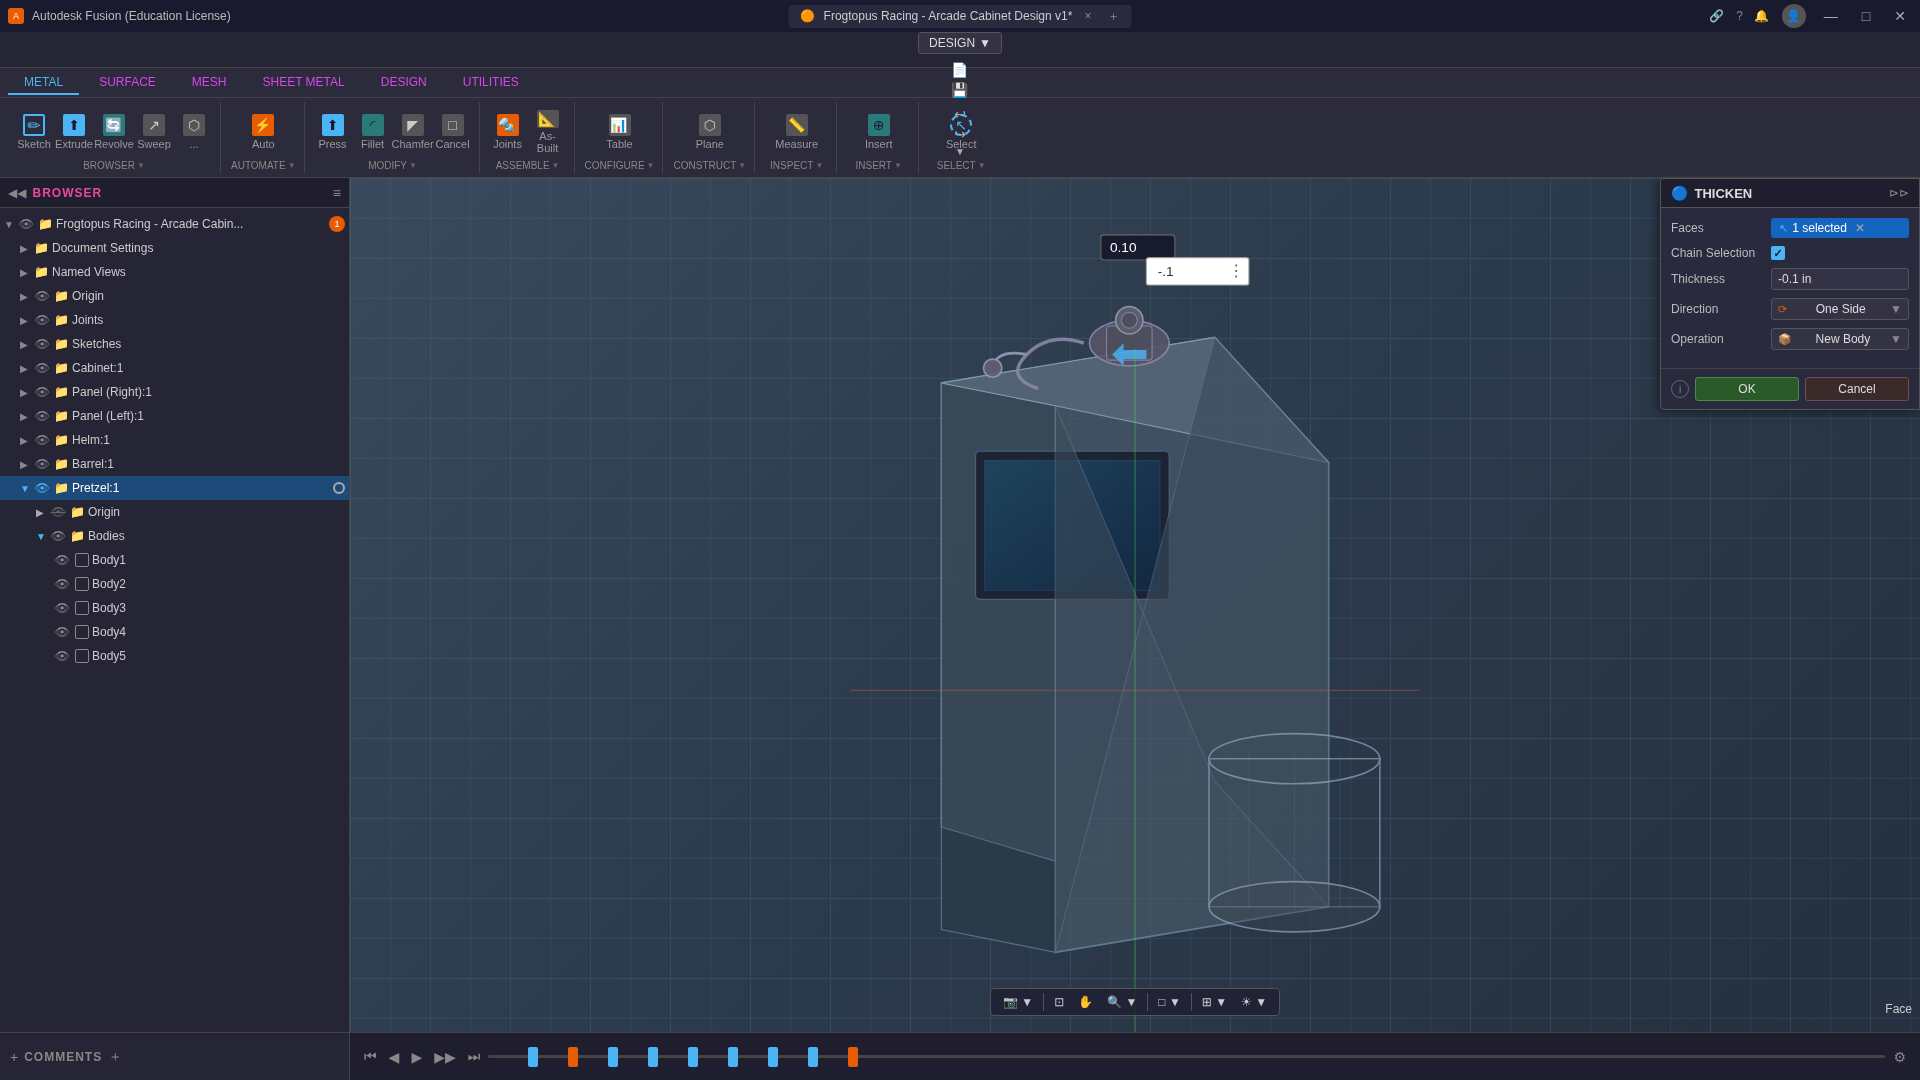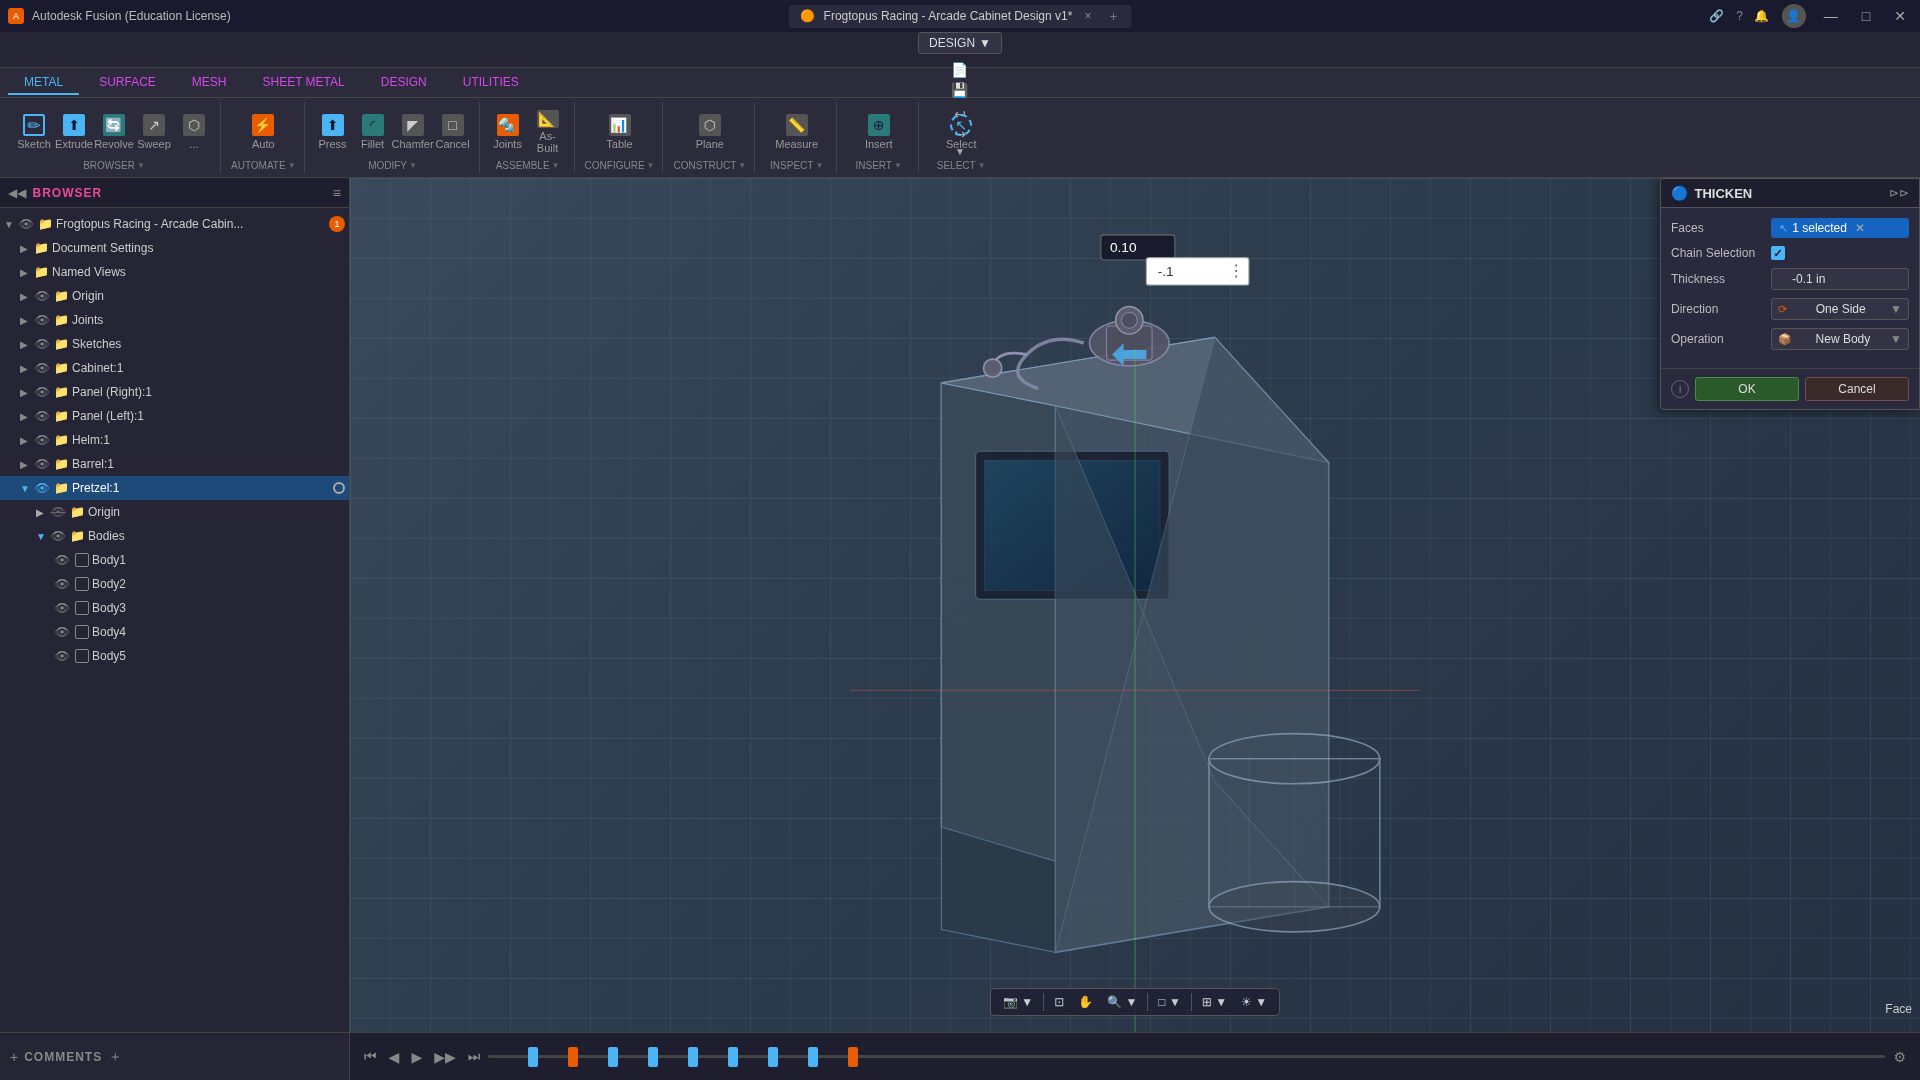--- a/index.html
+++ b/index.html
@@ -265,21 +265,21 @@
     }
     .selected-badge .close-x { color: #aaa; cursor: pointer; margin-left: 4px; }
     .checkbox-wrap {
       display: flex; align-items: center;
     }
     .chk { width: 14px; height: 14px; background: #4ab4f5; border-radius: 2px; display: flex; align-items: center; justify-content: center; }
     .input-field {
       background: #333345;
       border: 1px solid #555;
       color: #ddd;
-      padding: 3px 20px;
+      padding: 3px 6px;
       border-radius: 3px;
       font-size: 12px;
       width: 100%;
     }
     .select-field {
       background: #333345;
       border: 1px solid #555;
       color: #ddd;
       padding: 3px 6px;
       border-radius: 3px;

